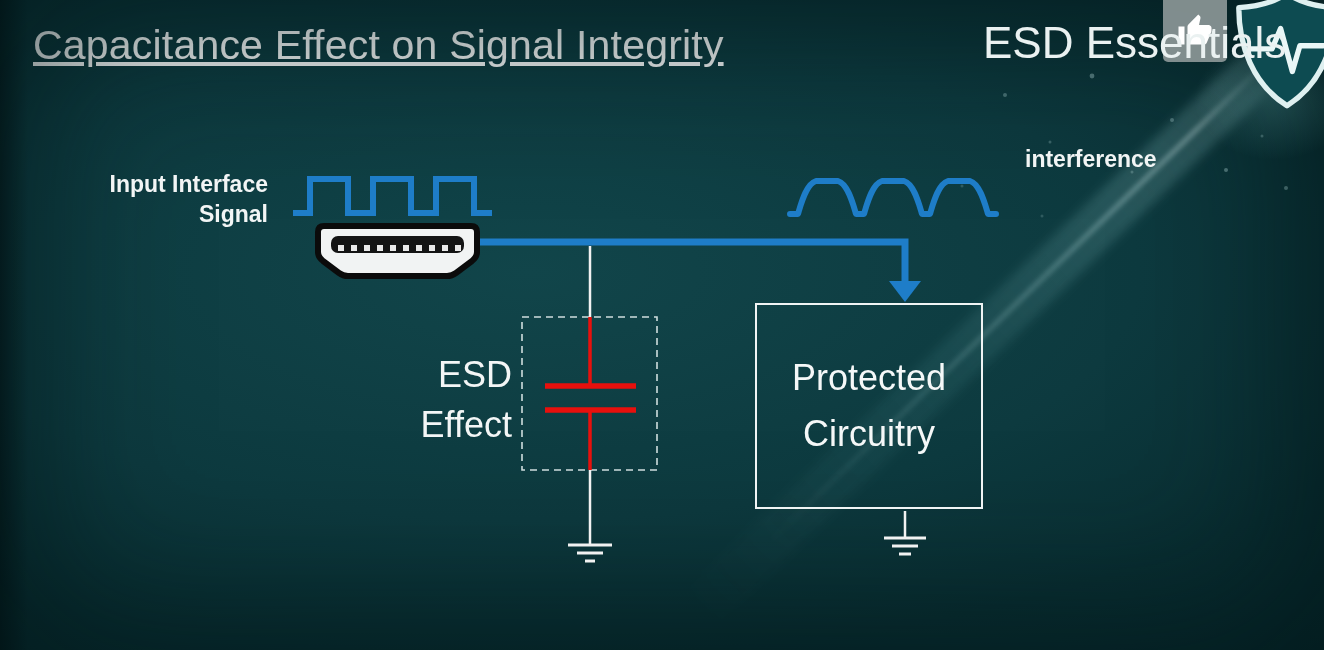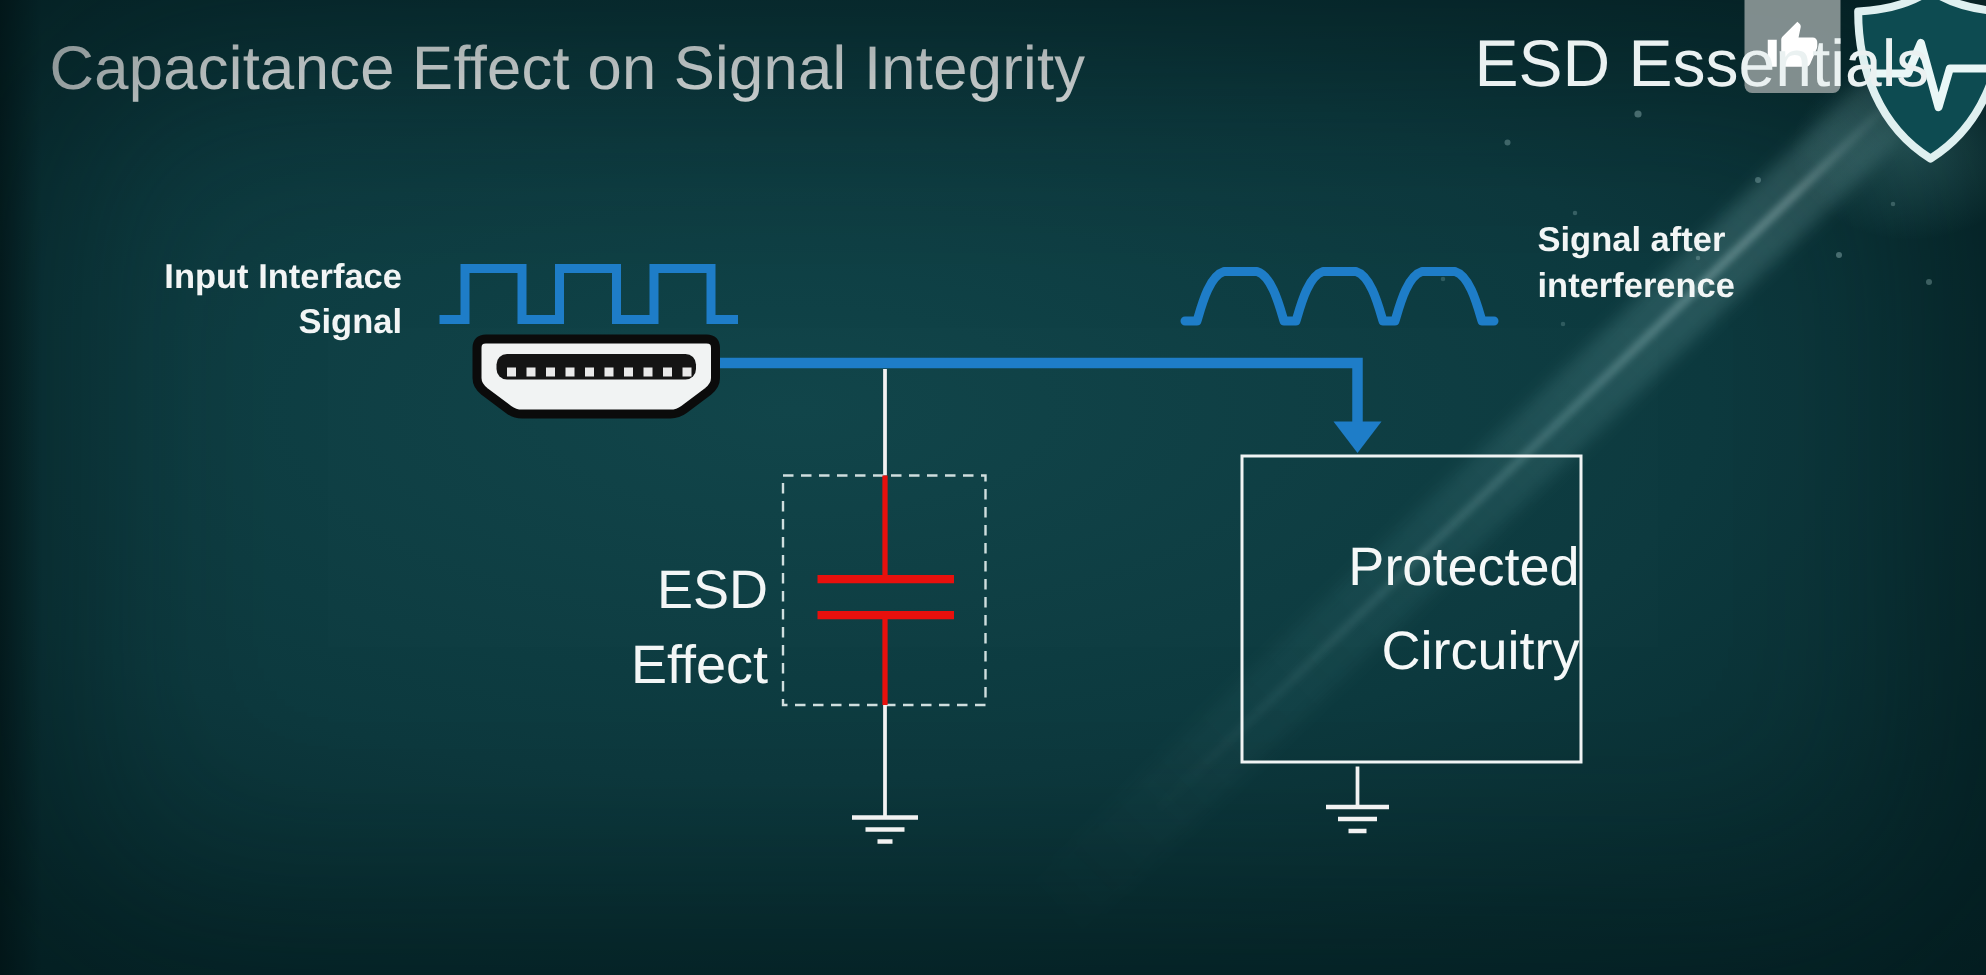--- a/index.html
+++ b/index.html
@@ -25,21 +25,21 @@
   }
   .beam-core {
     left:670px; top:297px; width:700px; height:6px;
     transform:rotate(-44deg); transform-origin:50% 50%;
     background:linear-gradient(90deg, rgba(180,240,240,0) 0%, rgba(210,250,250,0.18) 55%, rgba(230,255,255,0.30) 85%, rgba(210,250,250,0) 100%);
     filter:blur(2px);
   }
 
   .title {
     position:absolute; left:33px; top:22px;
-    font-size:41px; font-weight:400; color:#f5f8f8; letter-spacing:0.2px;
+    font-size:41px; font-weight:400; color:#f5f8f8; letter-spacing:0.2px;text-decoration:underline;
   }
   .brand {
     position:absolute; left:983px; top:18px; z-index:6;
     font-size:44px; font-weight:400; color:#eaf1f1;
   }
 
   .thumb-box {
     position:absolute; left:1163px; top:0; width:64px; height:62px; z-index:5;
     background:rgba(150,160,160,0.85); border-radius:0 0 5px 5px;
     display:flex; align-items:center; justify-content:center;
@@ -48,28 +48,28 @@
   .shield-glow { position:absolute; right:-30px; top:40px; width:160px; height:120px; z-index:4;
     background:radial-gradient(closest-side, rgba(140,230,230,0.18), rgba(140,230,230,0)); }
 
   .diagram { position:absolute; left:0; top:0; z-index:2; }
 
   .label { position:absolute; z-index:3; color:#f2f5f5; font-weight:700; font-size:23px; line-height:30px; }
   .input-label  { left:60px;  top:153px; width:208px; text-align:right;margin-top:16px; }
   .output-label { left:1025px; top:144px; line-height:31px; }
 
   .esd-label {
-    position:absolute; left:360px; top:368px; width:152px; z-index:3;
+    position:absolute; left:360px; top:350px; width:152px; z-index:3;
     text-align:right; color:#f3f6f6; font-size:36px; line-height:50px; font-weight:400;
   }
 
   .protected-box {
-    position:absolute; left:827px; top:303px; width:228px; height:206px; z-index:3;
+    position:absolute; left:755px; top:303px; width:228px; height:206px; z-index:3;
     border:2px solid #f0f4f4; display:flex; flex-direction:column;
-    align-items:flex-end; justify-content:center; gap:14px;
+    align-items:center; justify-content:center; gap:14px;
     color:#f5f8f8; font-size:36px; font-weight:400;
   }
 
   
   .wave { fill:none; stroke:var(--signal-blue,#1e7dc8); stroke-width:6; }
   .wave.distorted { stroke-linejoin:round; stroke-linecap:round; }
   .bus { fill:none; stroke:var(--signal-blue,#1e7dc8); stroke-width:7; }
   .arrowhead { fill:var(--signal-blue,#1e7dc8); }
   .wire { stroke:#f2f2f2; stroke-width:2.5; fill:none; }
   .cap-wire { stroke:var(--capacitor-red,#e8100d); stroke-width:3.5; fill:none; }
@@ -109,21 +109,20 @@
       <path class="shield-pulse" d="M16 55 H36 L44 36 L55 76 L62 52 H84"></path>
     </svg>
   </div>
 
   <div class="label input-label">
     <div>Input Interface</div>
     <div>Signal</div>
   </div>
 
   <div class="label output-label">
-    <div>Signal after</div>
     <div>interference</div>
   </div>
 
   <div class="esd-label">
     <div>ESD</div>
     <div>Effect</div>
   </div>
 
   <div class="protected-box">
     <div>Protected</div>

